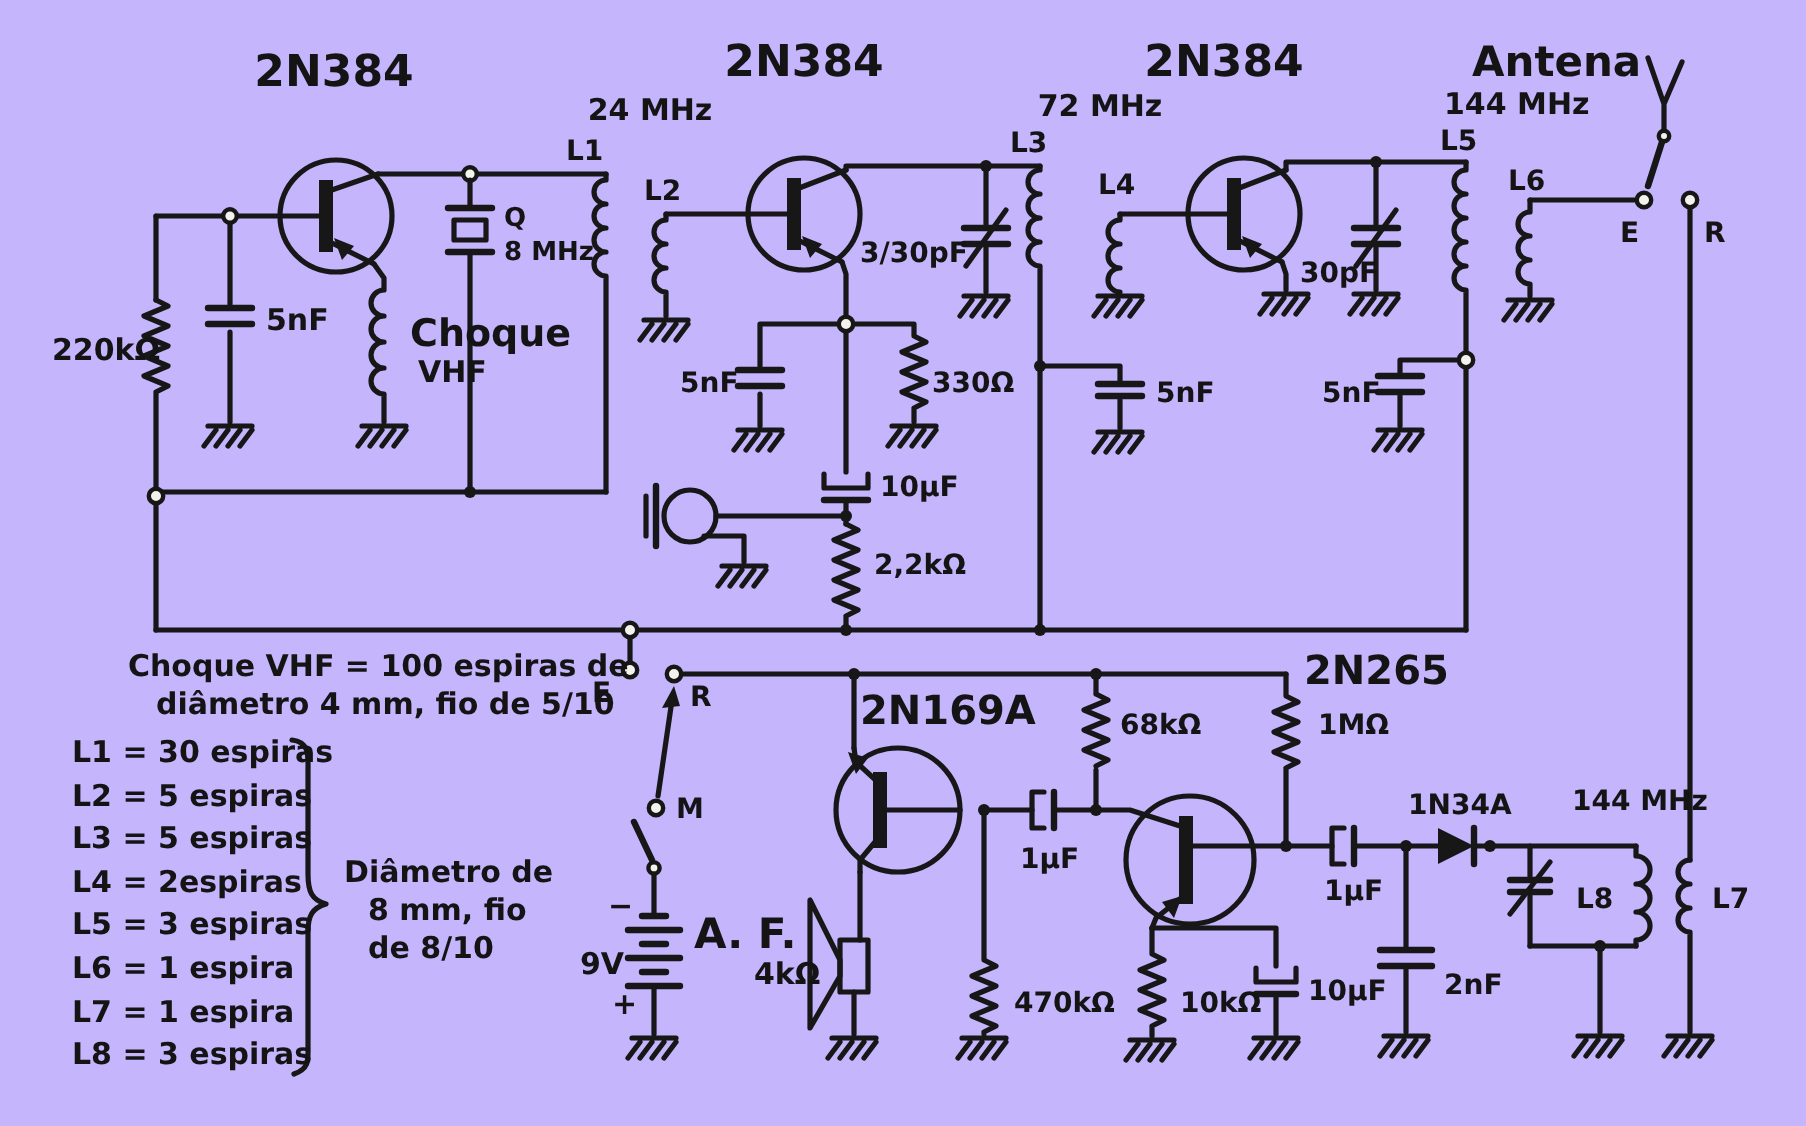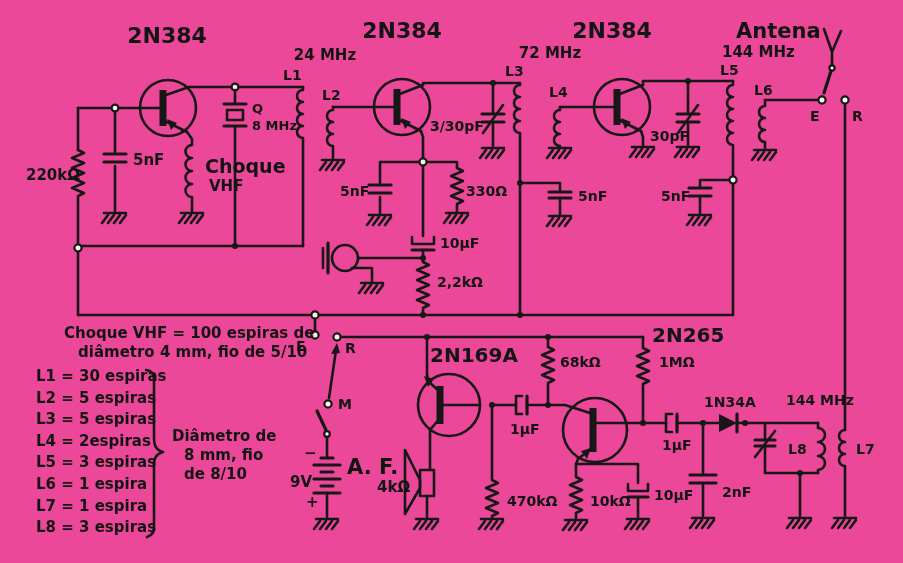--- a/index.html
+++ b/index.html
@@ -1,16 +1,16 @@
 <!DOCTYPE html>
 <html><head>
 <meta charset="utf-8">
 <style>
   html,body{margin:0;padding:0;background:#e8e6e0;}
-  #page{width:903px;height:563px;background:#ec4899;position:relative;overflow:hidden;}
+  #page{width:903px;height:563px;background:#c4b5fd;position:relative;overflow:hidden;}
   svg{display:block}
   .w{fill:none;stroke:#171717;stroke-width:2.6;stroke-linecap:round;stroke-linejoin:round;}
   .wt{fill:none;stroke:#171717;stroke-width:3.2;stroke-linecap:round;}
   .bar{fill:none;stroke:#171717;stroke-width:7;stroke-linecap:butt;}
   .dot{fill:#171717;stroke:none;}
   .oc{fill:#f4f2ec;stroke:#171717;stroke-width:2.2;}
   .arr{fill:#171717;stroke:none;}
   .lbl{font-family:"DejaVu Sans","Liberation Sans",sans-serif;font-weight:bold;fill:#141414;}
   .fs13{font-size:13px}.fs14{font-size:14px}.fs15{font-size:15px}
   .fs19{font-size:19px}.fs20{font-size:20px}.fs21{font-size:21px}.fs22{font-size:22px}

